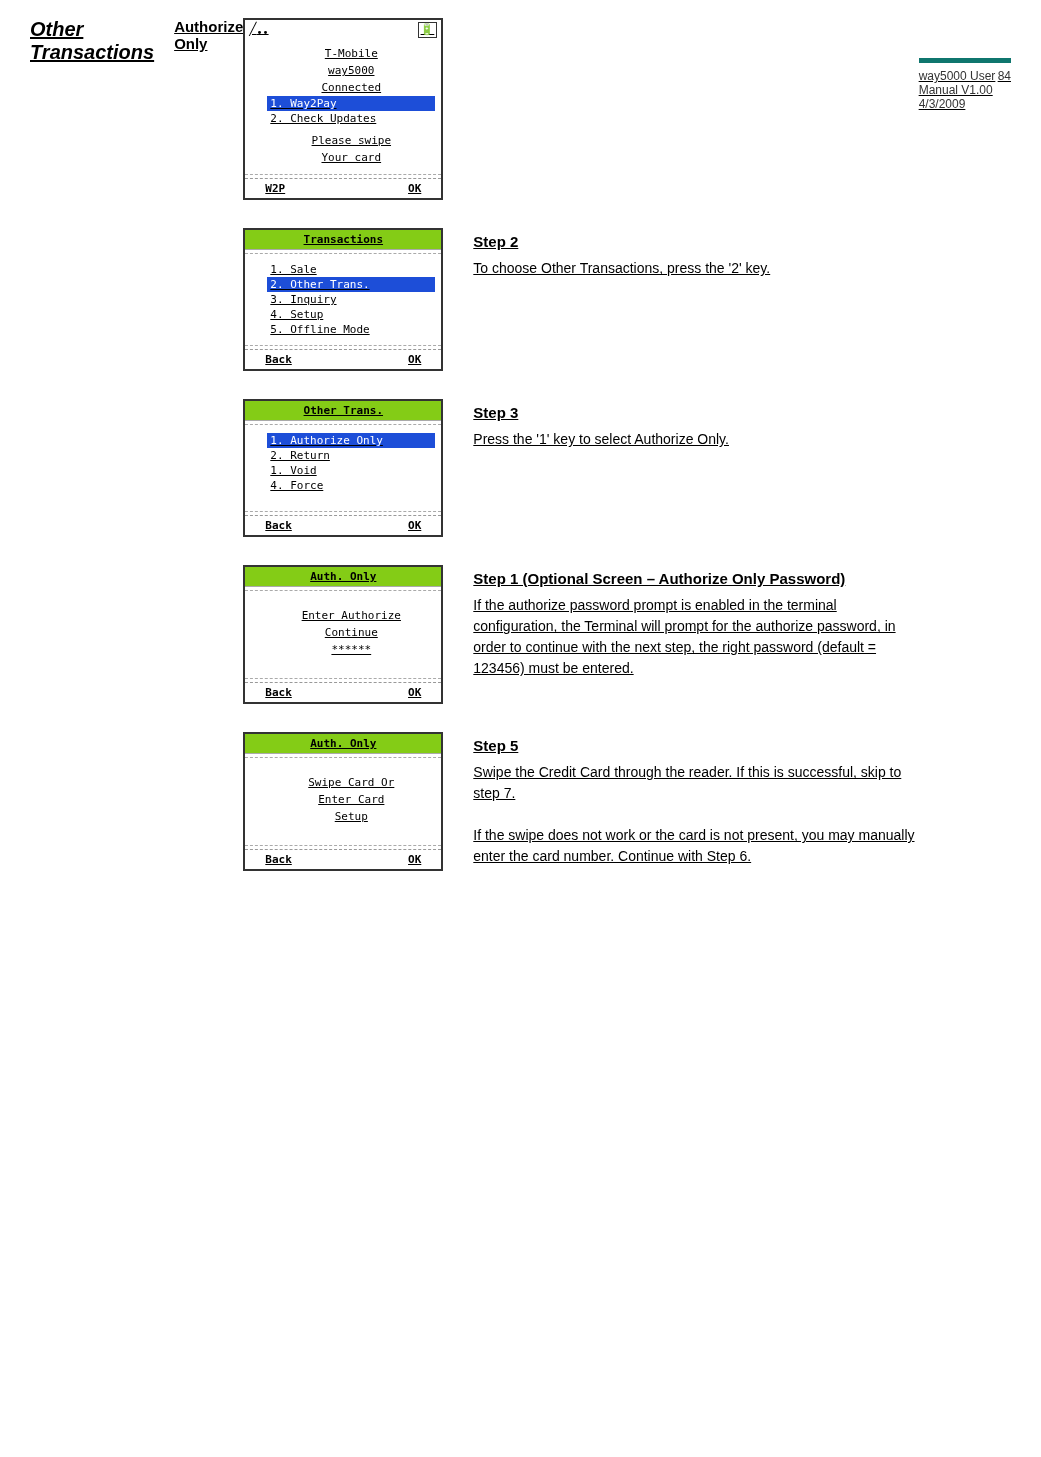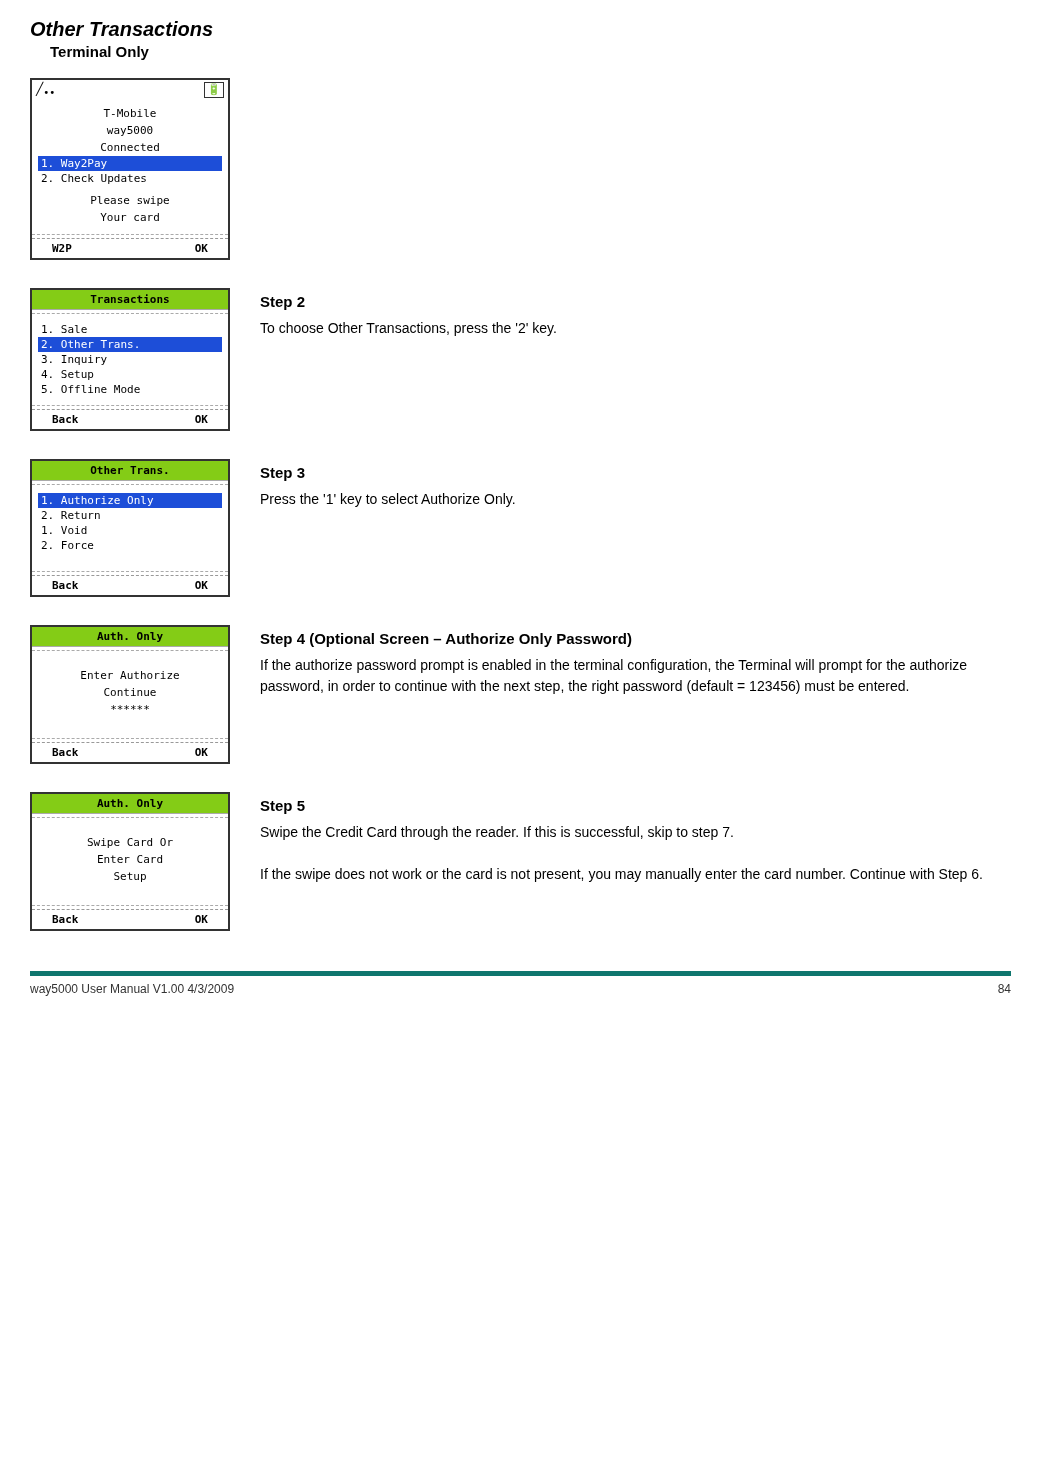--- a/index.html
+++ b/index.html
@@ -8,22 +8,23 @@
       background: #fff;
       width: 1041px;
       min-height: 1457px;
       position: relative;
       font-size: 14px;
       color: #000;
     }
 
     .page-container {
       display: flex;
-      flex-direction: column;
+      flex-direction: row;
       padding: 18px 30px 20px 30px;
+      text-decoration: underline;
     }
 
     .page-title {
       font-size: 20px;
       font-weight: bold;
       font-style: italic;
       margin-bottom: 2px;
     }
 
     .page-subtitle {
@@ -61,20 +62,21 @@
       text-align: center;
       font-weight: bold;
       padding: 3px 2px;
       border-bottom: 1px solid #aaa;
       font-size: 11px;
     }
 
     .terminal-body {
       padding: 5px 6px;
       min-height: 80px;
+      margin-left: 16px;
     }
 
     .terminal-row-highlighted {
       background: #1d4ed8;
       color: #fff;
       padding: 1px 3px;
     }
 
     .terminal-row {
       padding: 1px 3px;
@@ -142,21 +144,21 @@
       font-size: 11px;
       border: 1px solid #333;
       padding: 0 2px;
     }
   </style>
 </head>
 <body>
 
 <div class="page-container">
   <div class="page-title">Other Transactions</div>
-  <div class="page-subtitle">Terminal Only</div>
+  <div class="page-subtitle">Authorize Only</div>
 
   <div class="content-area">
 
     <div class="step-row">
       <div class="terminal-screen">
         <div class="terminal-top-bar">
           <span class="signal-icon">╱<sub>••</sub></span>
           <span class="battery-icon">🔋</span>
         </div>
         <div class="terminal-body">
@@ -201,21 +203,21 @@
     </div>
 
     <div class="step-row">
       <div class="terminal-screen">
         <div class="terminal-title-bar">Other Trans.</div>
         <div class="terminal-divider"></div>
         <div class="terminal-body">
           <div class="terminal-row-highlighted">1. Authorize Only</div>
           <div class="terminal-row">2. Return</div>
           <div class="terminal-row">1. Void</div>
-          <div class="terminal-row">2. Force</div>
+          <div class="terminal-row">4. Force</div>
         </div>
         <div class="terminal-divider"></div>
         <div class="terminal-footer">
           <span>Back</span>
           <span>OK</span>
         </div>
       </div>
       <div class="step-description">
         <div class="step-heading">Step 3</div>
         <div class="step-text">Press the '1' key to select Authorize Only.</div>
@@ -233,21 +235,21 @@
           <div class="terminal-center-text">******</div>
           <div style="margin-top:12px;"></div>
         </div>
         <div class="terminal-divider"></div>
         <div class="terminal-footer">
           <span>Back</span>
           <span>OK</span>
         </div>
       </div>
       <div class="step-description">
-        <div class="step-heading">Step 4 (Optional Screen – Authorize Only Password)</div>
+        <div class="step-heading">Step 1 (Optional Screen – Authorize Only Password)</div>
         <div class="step-text">If the authorize password prompt is enabled in the terminal configuration, the Terminal will prompt for the authorize password, in order to continue with the next step, the right password (default = 123456) must be entered.</div>
       </div>
     </div>
 
     <div class="step-row">
       <div class="terminal-screen">
         <div class="terminal-title-bar">Auth. Only</div>
         <div class="terminal-divider"></div>
         <div class="terminal-body">
           <div style="margin-top:8px;"></div>

